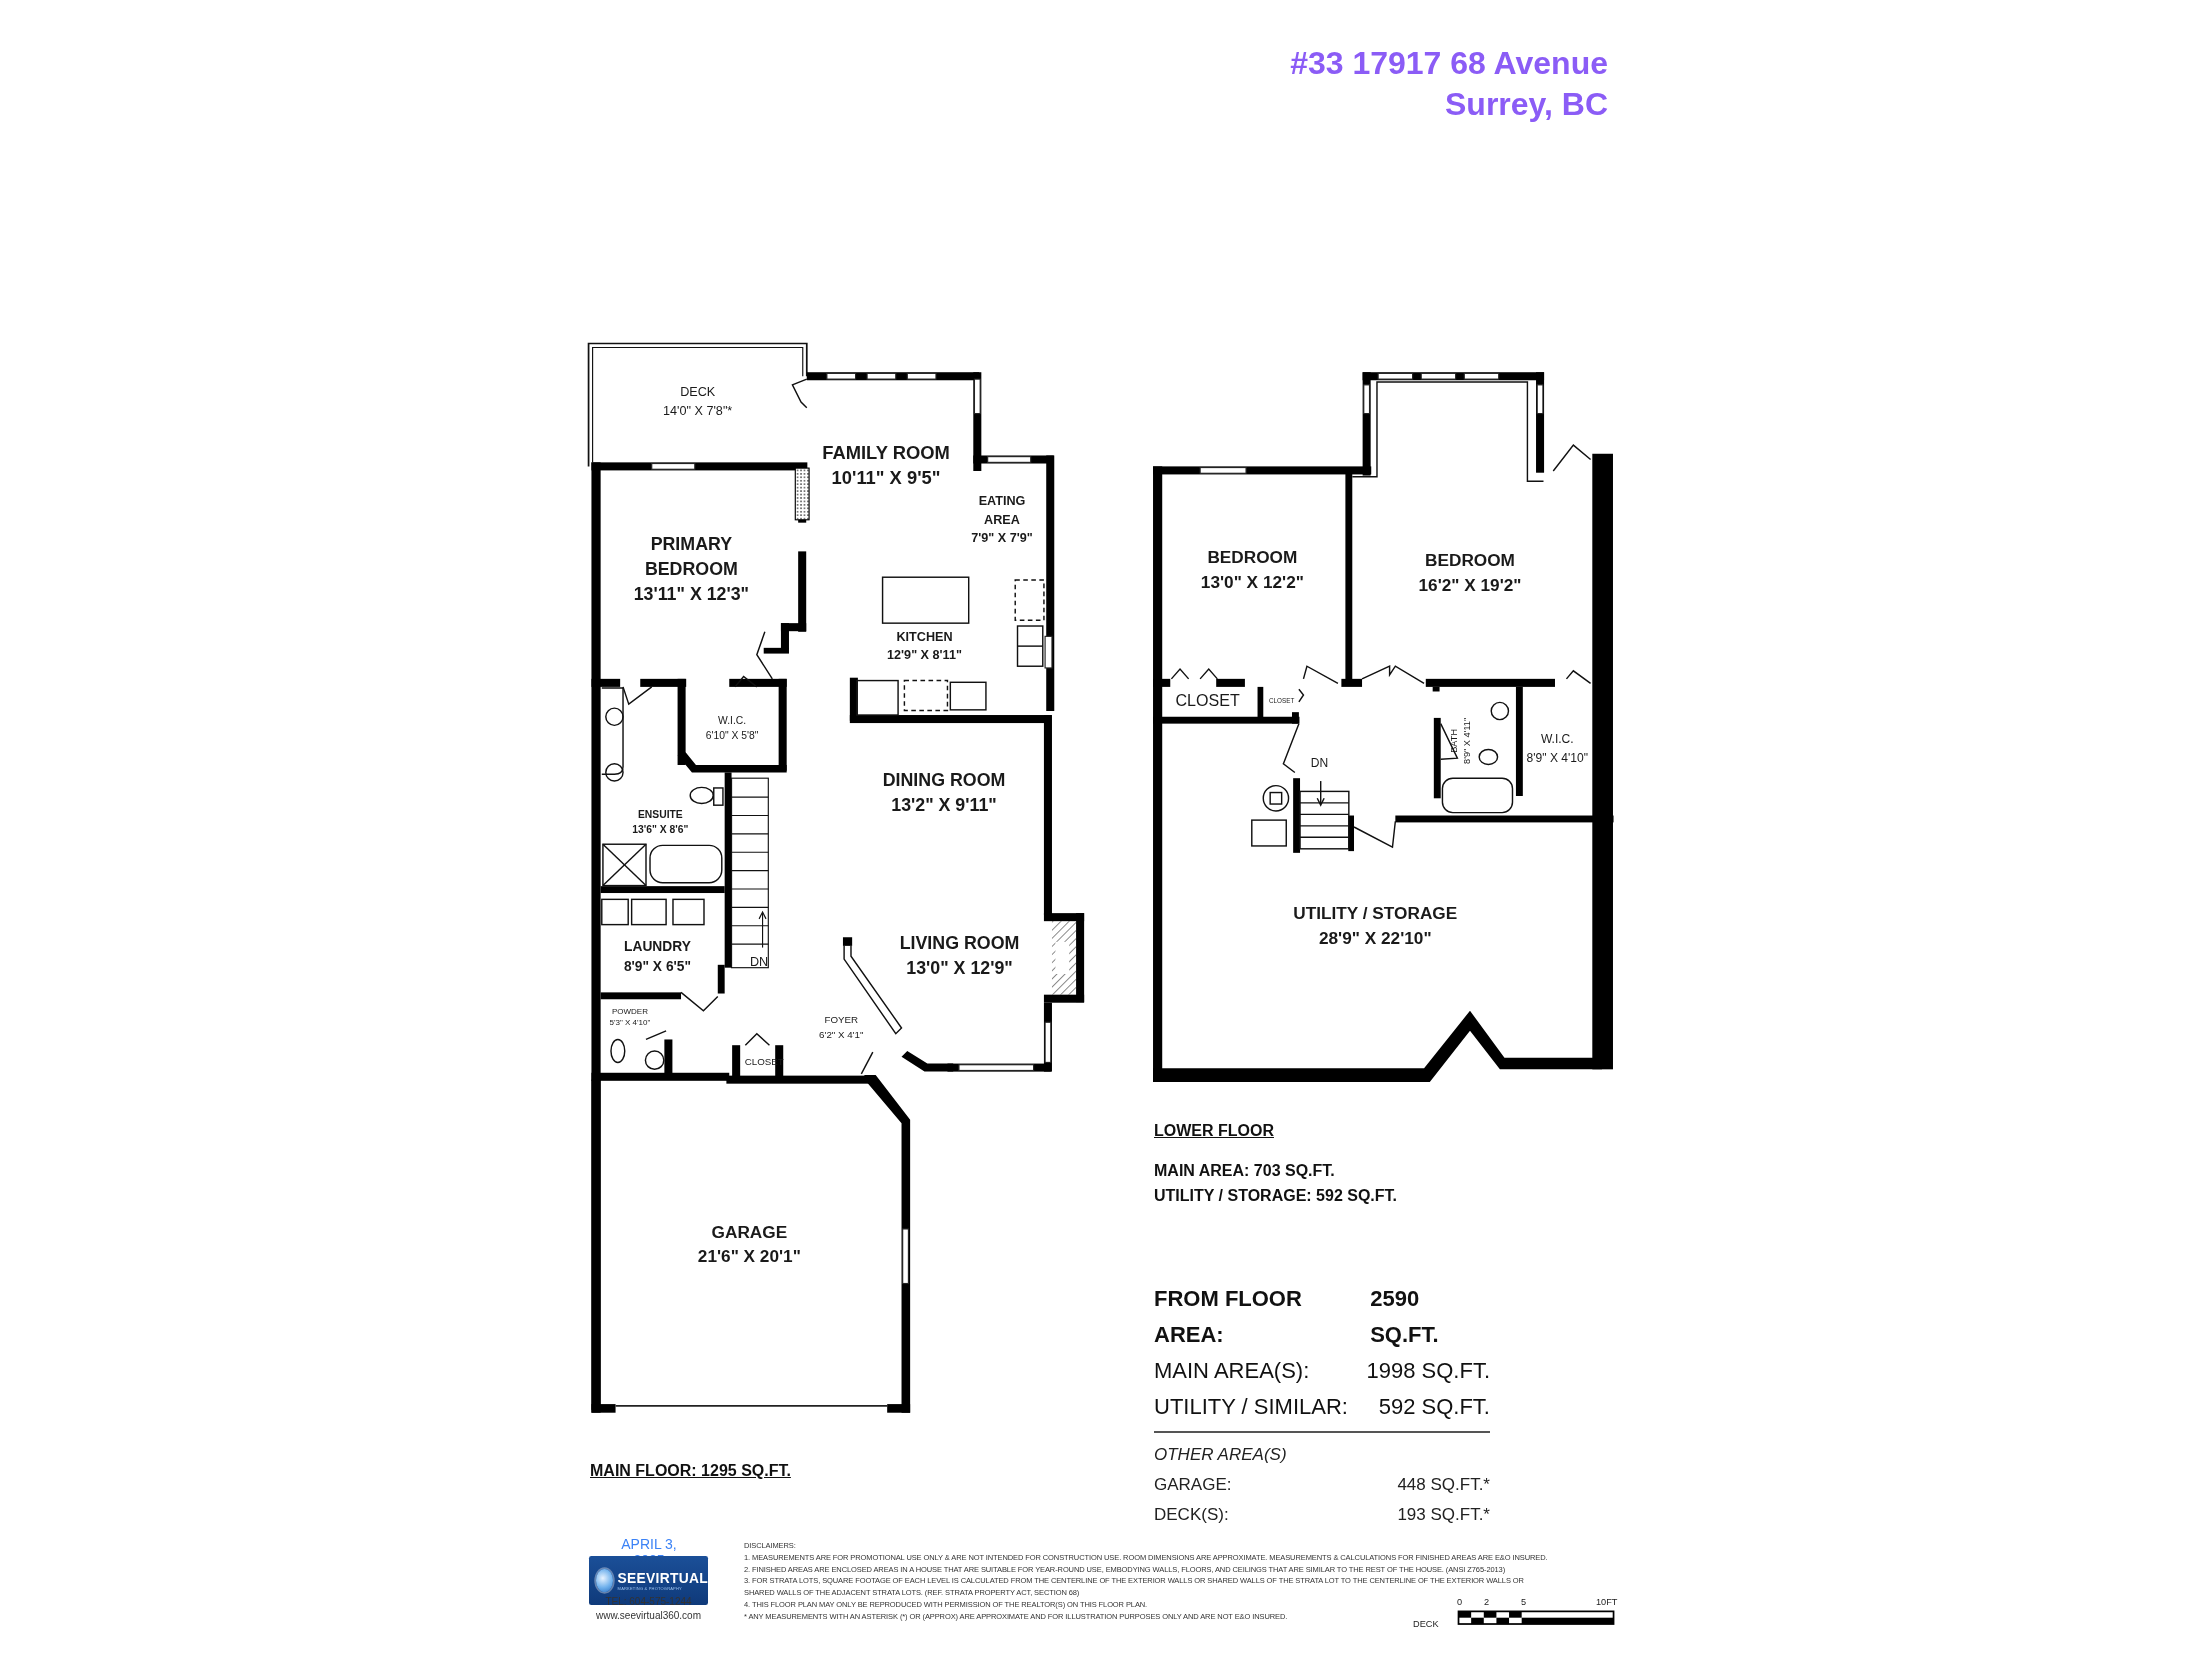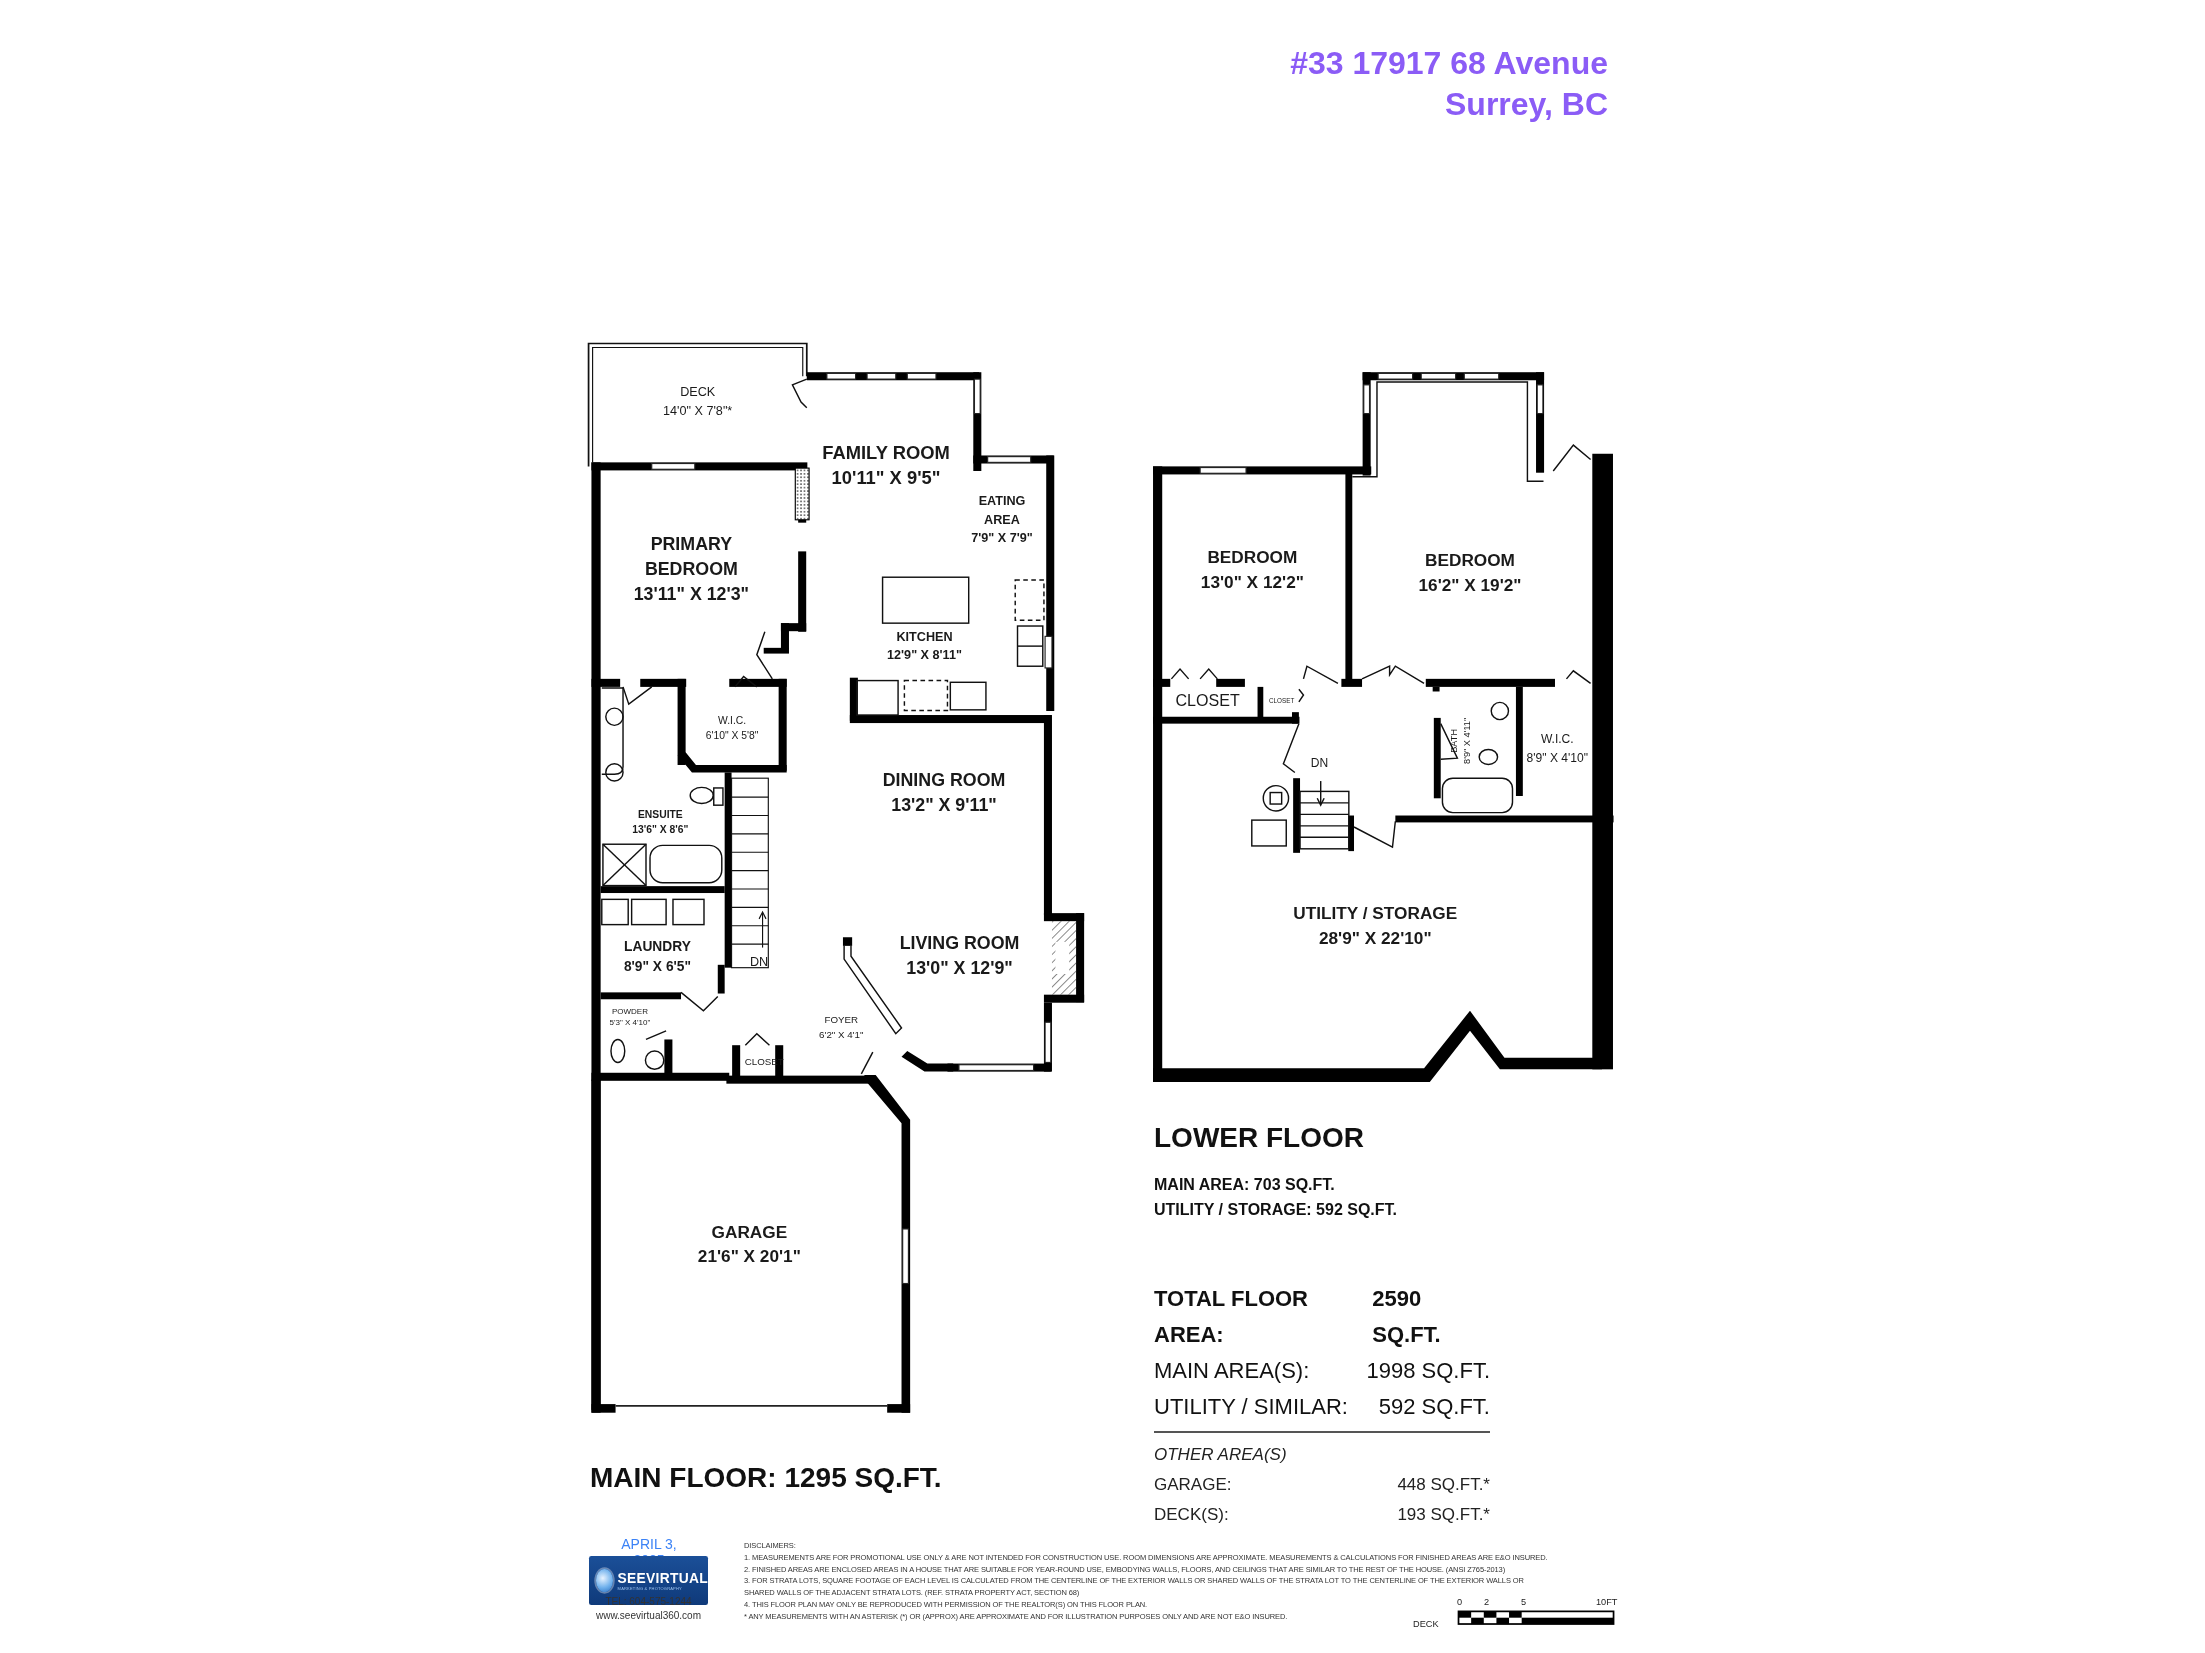--- a/index.html
+++ b/index.html
@@ -2,21 +2,21 @@
 <html style="font-size:9.2px"><head>
 <meta charset="utf-8">
 <style>
   html, body { margin:0; padding:0; background:#ffffff; }
   body { width:2205px; height:1654px; position:relative; overflow:hidden; font-family:"Liberation Sans", "DejaVu Sans", sans-serif; color:#111; }
   .abs { position:absolute; }
   .addr { right:597px; text-align:right; font-weight:bold; font-size:32px; line-height:36px; color:#8b5cf6; }
   svg.plan { position:absolute; left:0; top:0; width:2205px; height:1654px; }
   .lbl { font-family:"Liberation Sans", "DejaVu Sans", sans-serif; fill:#1a1a1a; text-anchor:middle; }
   .lbl-b { font-weight:bold; }
-  .floor-title { font-weight:bold; font-size:28px; color:#111; }
+  .floor-title { font-weight:bold; font-size:16px; color:#111;text-decoration:underline; }
   .floor-sub { font-weight:bold; font-size:16px; line-height:25px; color:#111; }
   .totals { left:1154px; top:1281px; width:336px; }
   .t-row { display:flex; justify-content:space-between; font-size:22px; line-height:36px; color:#111; }
   .t-row.bold { font-weight:bold; }
   .t-rule { border-top:2.3px solid #555; margin:5.7px 0 6.9px; }
   .t-other { font-style:italic; font-size:17px; line-height:30px; color:#222; }
   .t-small { display:flex; justify-content:space-between; font-size:17px; line-height:30px; color:#222; }
   .footer-date { left:606px; top:1536px; width:86px; text-align:center; font-size:14px; color:#3b82f6; }
   .logo { left:589px; top:1556px; width:119px; height:49px; background:linear-gradient(180deg,#1b4f98,#0f3a7a); border-radius:2.3px; display:flex; align-items:center; }
   .logo-orb { width:23px; height:23px; margin-left:6.9px; border-radius:50%; background:radial-gradient(circle at 40% 40%, #e8f3ff, #6fb0ec 55%, #2a6fc0); box-shadow:0 0 0 1.7px rgba(255,255,255,0.35); }
@@ -350,21 +350,21 @@
 <div class="abs floor-title" style="left:590px; top:1462px;">MAIN FLOOR: 1295 SQ.FT.</div>
 
 <div class="abs" style="left:1154px; top:1122px;">
   <div class="floor-title">LOWER FLOOR</div>
   <div class="floor-sub" style="margin-top:18px;">MAIN AREA: 703 SQ.FT.</div>
   <div class="floor-sub">UTILITY / STORAGE: 592 SQ.FT.</div>
 </div>
 
 <div class="abs totals">
   <div class="t-row bold">
-    <span>TOTAL FLOOR AREA:</span>
+    <span>FROM FLOOR AREA:</span>
     <span>2590 SQ.FT.</span>
   </div>
   <div class="t-row">
     <span>MAIN AREA(S):</span>
     <span>1998 SQ.FT.</span>
   </div>
   <div class="t-row">
     <span>UTILITY / SIMILAR:</span>
     <span>592 SQ.FT.</span>
   </div>

